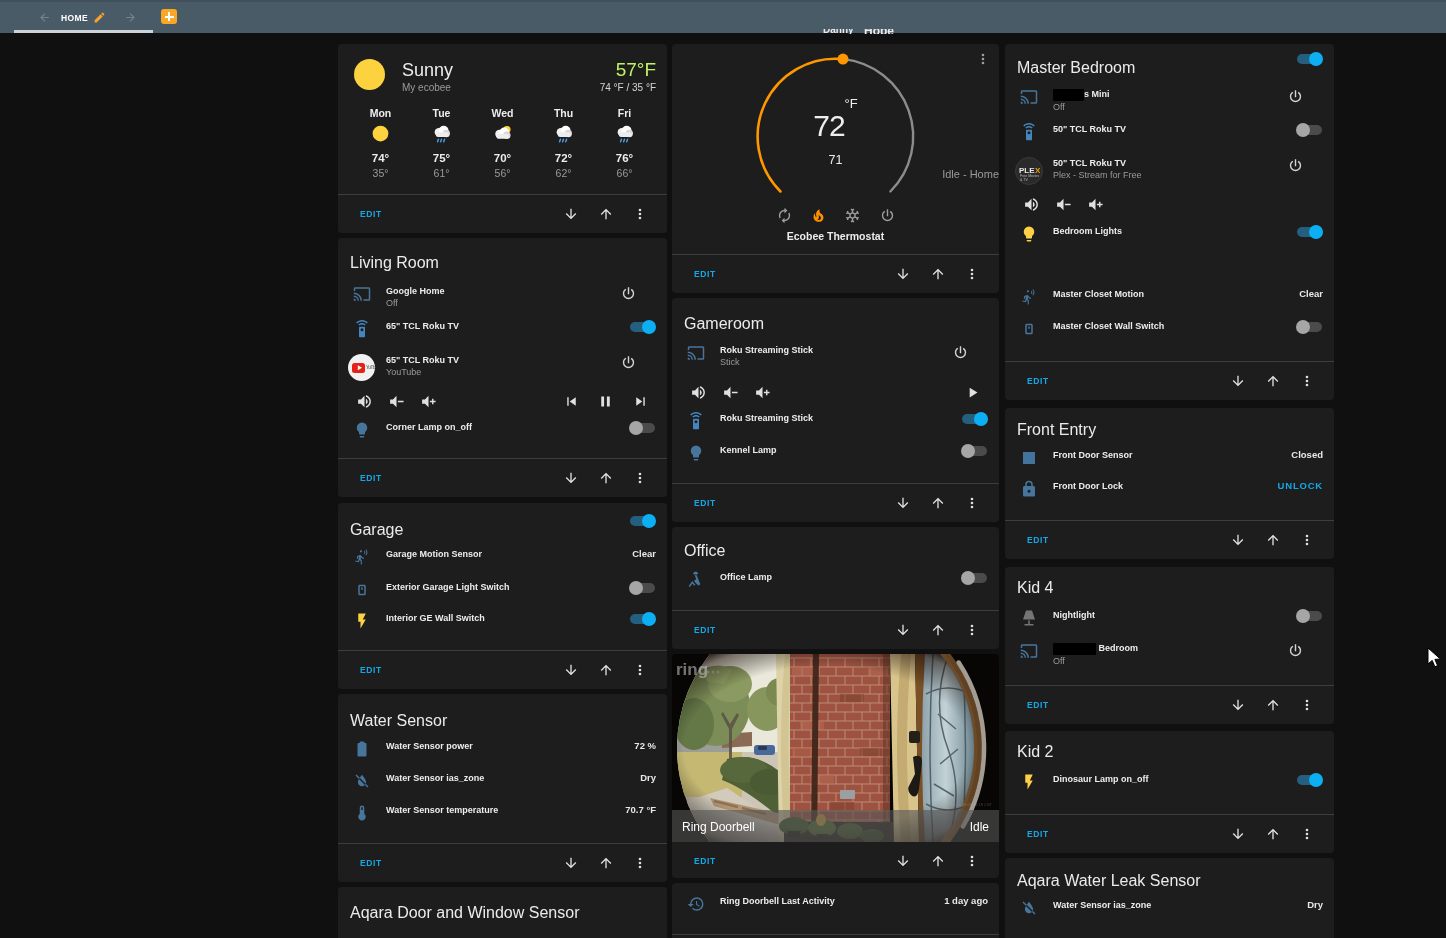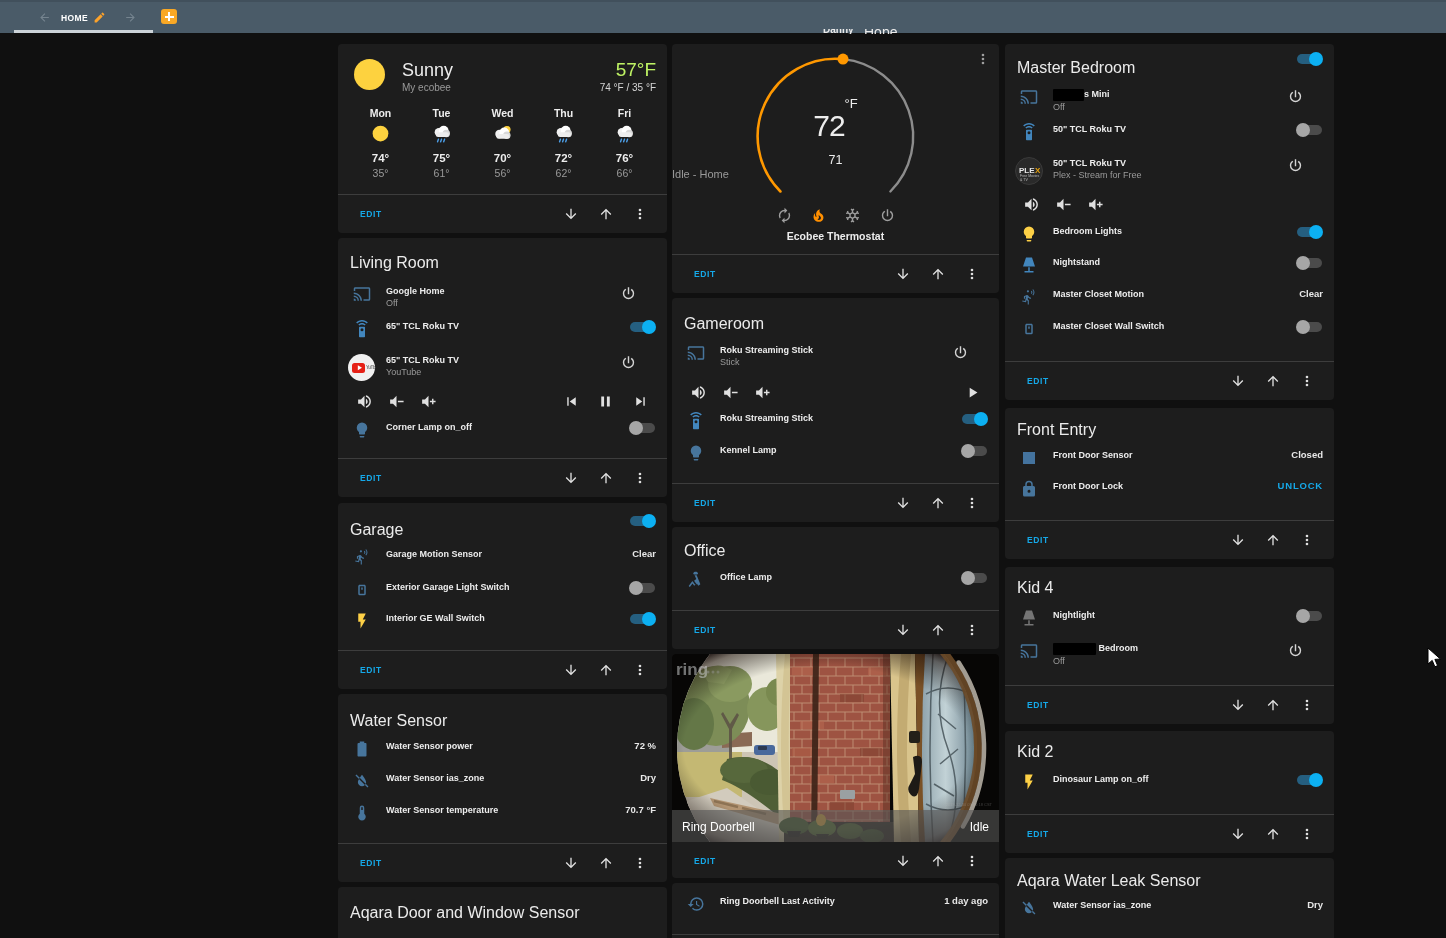--- a/index.html
+++ b/index.html
@@ -131,21 +131,21 @@
         <path d="M4,11V13H16L10.5,18.5L11.92,19.92L19.84,12L11.92,4.08L10.5,5.5L16,11H4Z"></path>
       </g>
 <g id="i-pencil">
         <path d="M20.71,7.04C21.1,6.65 21.1,6 20.71,5.63L18.37,3.29C18,2.9 17.35,2.9 16.96,3.29L15.12,5.12L18.87,8.87M3,17.25V21H6.75L17.81,9.93L14.06,6.18L3,17.25Z"></path>
       </g>
 </defs>
 </svg>
 <div id="stage">
   <div id="peek" style="position:absolute;left:823px;top:29px;width:120px;height:5px;overflow:hidden;z-index:10">
     <span style="position:absolute;left:0;top:-5px;font-size:10px;font-weight:700;color:#ebebeb">Danny</span>
-    <span style="position:absolute;left:41px;top:-5px;font-size:14px;font-weight:400;color:#ebebeb">Hope</span>
+    <span style="position:absolute;left:41px;top:-5px;font-size:12px;font-weight:700;color:#ebebeb">Hope</span>
   </div>
   <div id="hdr">
     <svg style="position:absolute;left:38px;top:9px;width:13px;height:13px;color:#75848f">
         <use href="#i-arrl" transform="scale(0.542)" fill="currentColor"></use>
       </svg>
     <span style="position:absolute;left:61px;top:11px;font-size:8.5px;font-weight:700;color:#fff;letter-spacing:.4px">HOME</span>
     <svg style="position:absolute;left:93px;top:9px;width:13px;height:13px;color:#fca22a">
         <use href="#i-pencil" transform="scale(0.542)" fill="currentColor"></use>
       </svg>
     <svg style="position:absolute;left:124px;top:9px;width:13px;height:13px;color:#75848f">
@@ -409,21 +409,21 @@
         </svg></span>
     <svg style="position:absolute;left:0;top:6px" width="327" height="170" viewBox="0 0 327 170">
       <path d="M 170.99 9.12 A 77.75 77.75 0 0 1 218.38 141.48" fill="none" stroke="#8c8c8c" stroke-width="2.4" stroke-linecap="round"></path>
       <path d="M 108.42 141.48 A 77.75 77.75 0 0 1 170.99 9.12" fill="none" stroke="#ff9800" stroke-width="2.6" stroke-linecap="round"></path>
       <circle cx="170.99" cy="9.12" r="5.5" fill="#ff9800"></circle>
     </svg>
     <div style="position:absolute;left:0;top:52px;width:327px;text-align:center">
       <span style="font-size:30px;color:#ededed;letter-spacing:-1px">72</span><span style="font-size:13px;color:#ededed;vertical-align:28px">°F</span>
     </div>
     <div style="position:absolute;left:0;top:109px;width:327px;text-align:center;font-size:12.5px;color:#ededed">71</div>
-    <div style="position:absolute;left:0;top:124px;width:327px;text-align:left;font-size:11px;color:#9a9a9a">Idle - Home</div>
+    <div style="position:absolute;left:0;top:124px;width:327px;text-align:right;font-size:11px;color:#9a9a9a">Idle - Home</div>
     <span style="position:absolute;left:103.5px;top:163px;width:17px;height:17px;color:#9e9e9e"><svg width="17" height="17" viewBox="0 0 24 24" fill="currentColor">
           <use href="#i-renew"></use>
         </svg></span>
     <span style="position:absolute;left:137.5px;top:163px;width:17px;height:17px;color:#ff8f00"><svg width="17" height="17" viewBox="0 0 24 24" fill="currentColor">
           <use href="#i-fire"></use>
         </svg></span>
     <span style="position:absolute;left:172px;top:163px;width:17px;height:17px;color:#9e9e9e"><svg width="17" height="17" viewBox="0 0 24 24" fill="currentColor">
           <use href="#i-snow"></use>
         </svg></span>
     <span style="position:absolute;left:206.5px;top:163px;width:17px;height:17px;color:#9e9e9e"><svg width="17" height="17" viewBox="0 0 24 24" fill="currentColor">
@@ -724,32 +724,20 @@
           <svg viewBox="0 0 24 24" fill="currentColor">
             <use href="#i-bulb"></use>
           </svg>
         </span>
       <span class="nm">Bedroom Lights</span>
       <span class="sw on">
           <i></i>
           <b></b>
         </span>
     </div>
-    <div class="row" style="top:212px">
-      <span class="ic" style="color:#4286bd">
-          <svg viewBox="0 0 24 24" fill="currentColor">
-            <use href="#i-lamp"></use>
-          </svg>
-        </span>
-      <span class="nm">Nightstand</span>
-      <span class="sw off">
-          <i></i>
-          <b></b>
-        </span>
-    </div>
     <div class="row" style="top:244px">
       <span class="ic" style="color:#47759c">
           <svg viewBox="0 0 24 24" fill="currentColor">
             <use href="#i-motion"></use>
           </svg>
         </span>
       <span class="nm">Master Closet Motion</span>
       <span class="rt">Clear</span>
     </div>
     <div class="row" style="top:276px">

